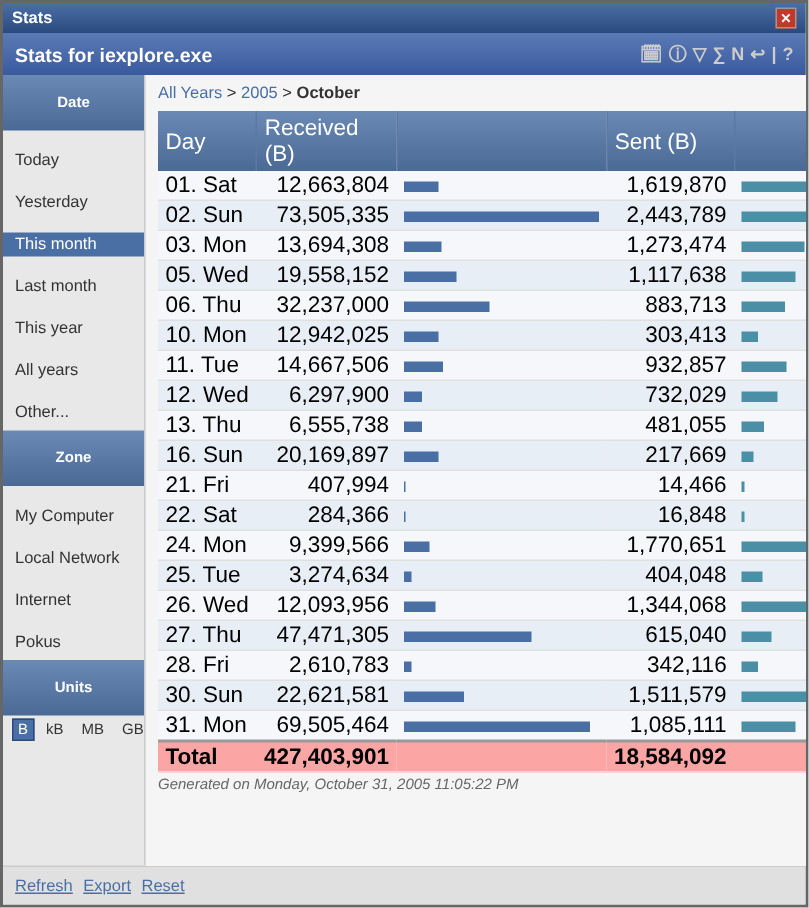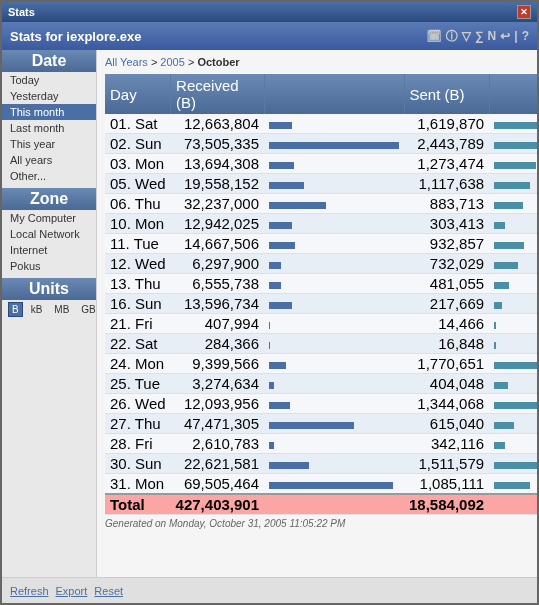--- a/index.html
+++ b/index.html
@@ -73,29 +73,30 @@
       width: 95px;
       background: #e8e8e8;
       border-right: 1px solid #ccc;
       padding: 0;
       flex-shrink: 0;
     }
     .sidebar-section-title {
       background: linear-gradient(to bottom, #6a8ab5, #4a6a95);
       color: white;
       font-weight: bold;
-      padding: 2px 6px;
-      font-size: 16px;
+      padding: 13px 6px;
+      font-size: 10px;
       text-align: center;
     }
     .sidebar-item {
       padding: 2px 8px;
       font-size: 11px;
       color: #333;
       cursor: pointer;
+      margin-top: 12px;
     }
     .sidebar-item.active {
       background: #4a6fa5;
       color: white;
     }
     .sidebar-divider {
       height: 4px;
     }
     .units-row {
       display: flex;
@@ -369,21 +370,21 @@
       <td class="bar-cell">
         <div class="bar" style="width:11.700000000000001px;"></div>
       </td>
       <td class="num-cell">481,055</td>
       <td class="bar-cell">
         <div class="bar sent" style="width:15px;"></div>
       </td>
     </tr>
             <tr>
       <td class="day-col">16. Sun</td>
-      <td class="num-cell">13,596,734</td>
+      <td class="num-cell">20,169,897</td>
       <td class="bar-cell">
         <div class="bar" style="width:23.400000000000002px;"></div>
       </td>
       <td class="num-cell">217,669</td>
       <td class="bar-cell">
         <div class="bar sent" style="width:7.5px;"></div>
       </td>
     </tr>
             <tr>
       <td class="day-col">21. Fri</td>

